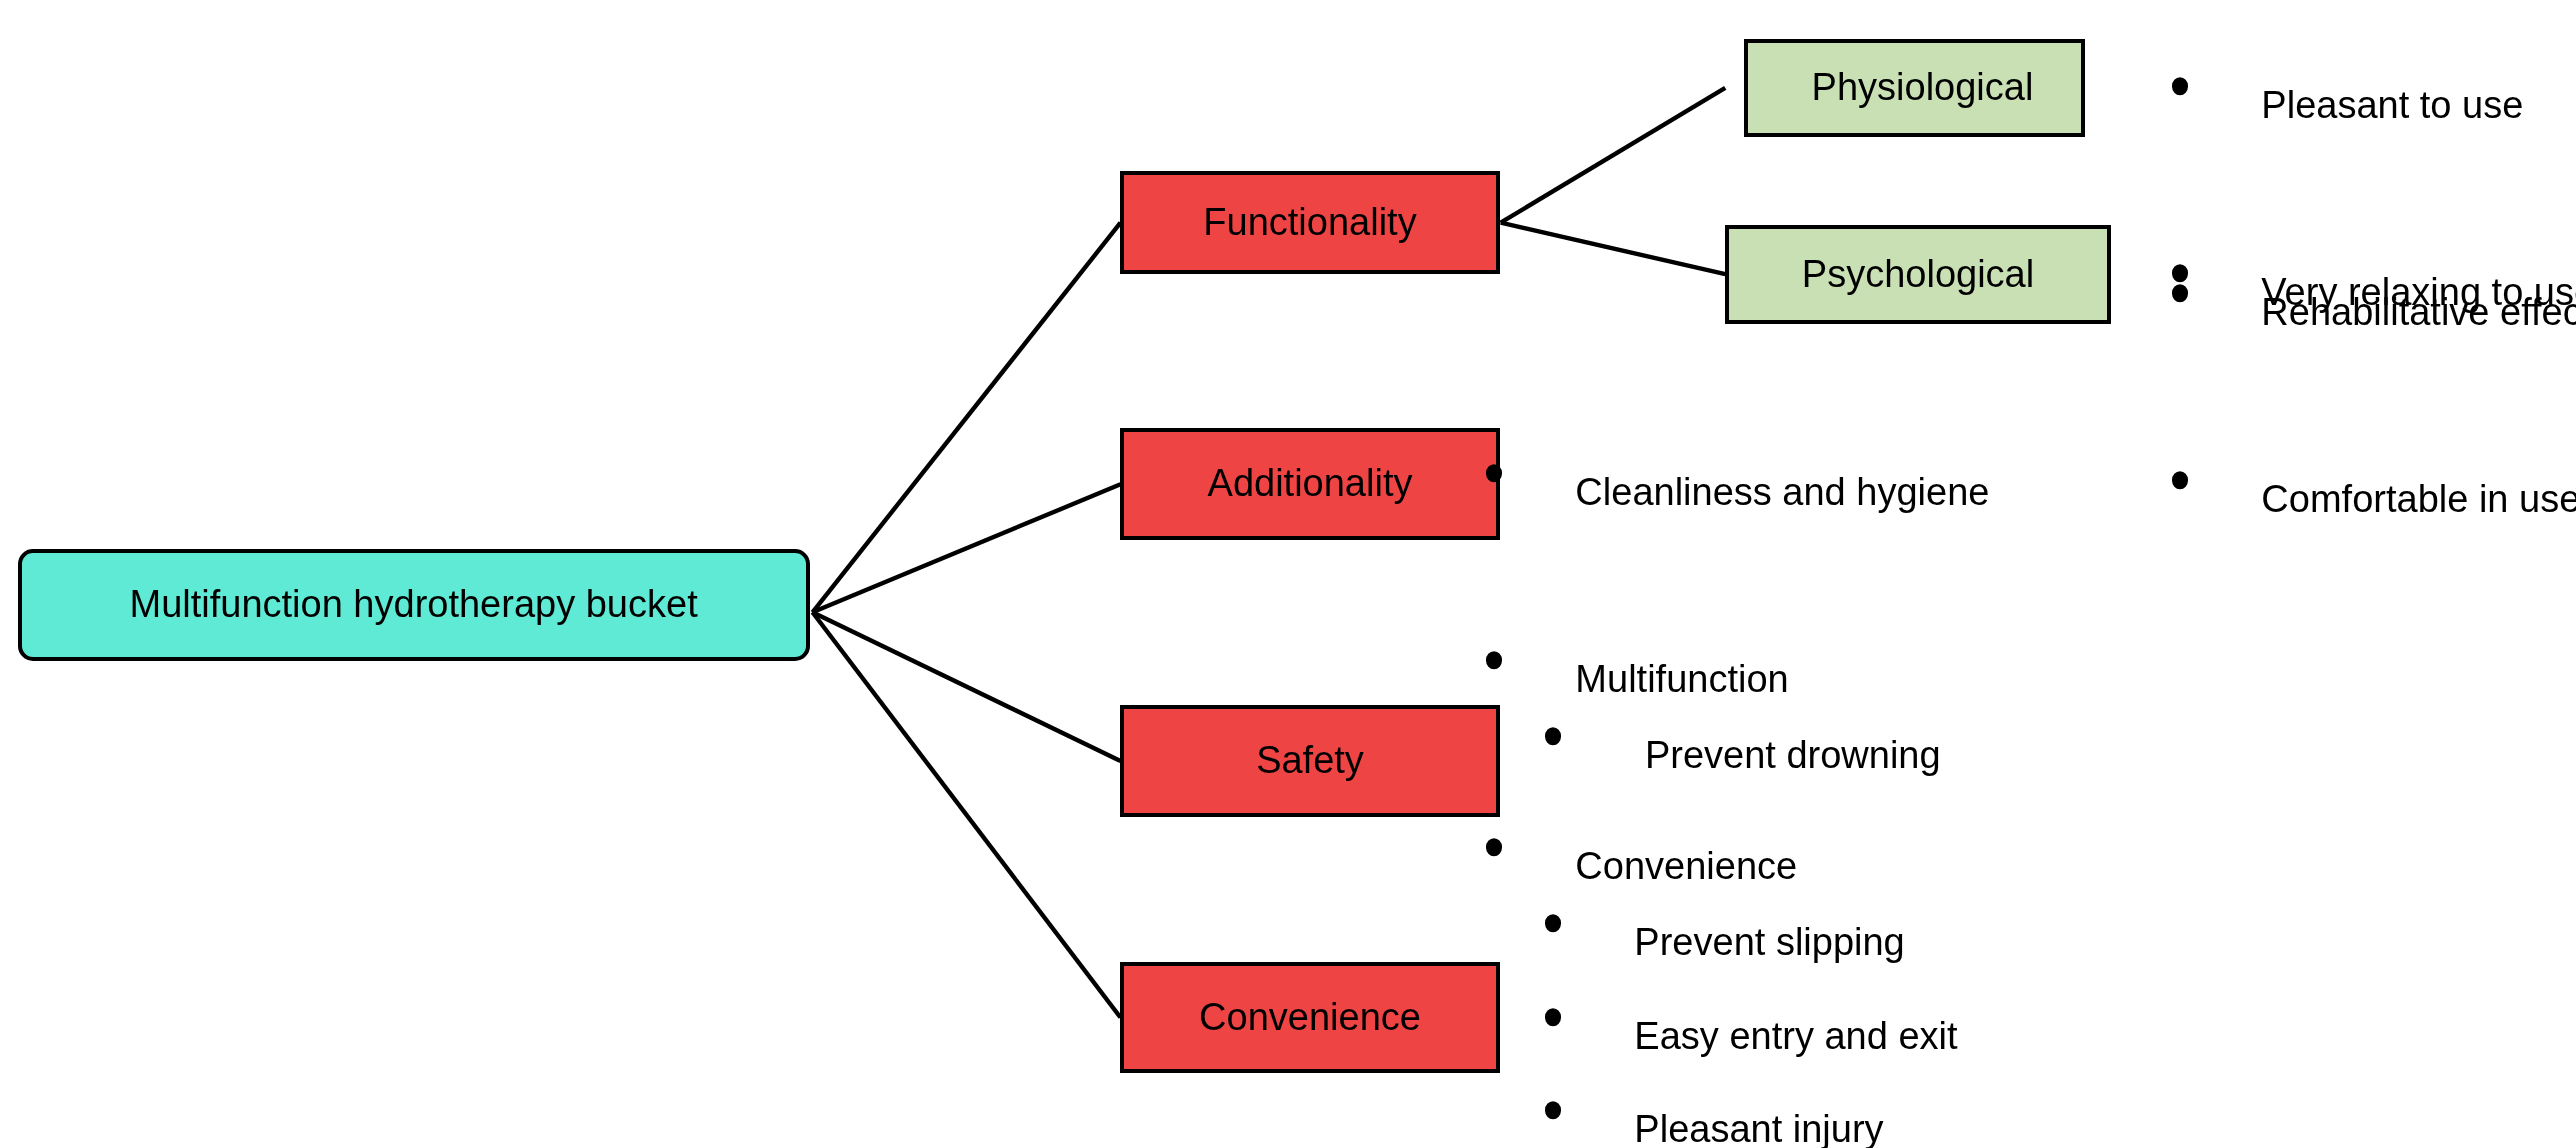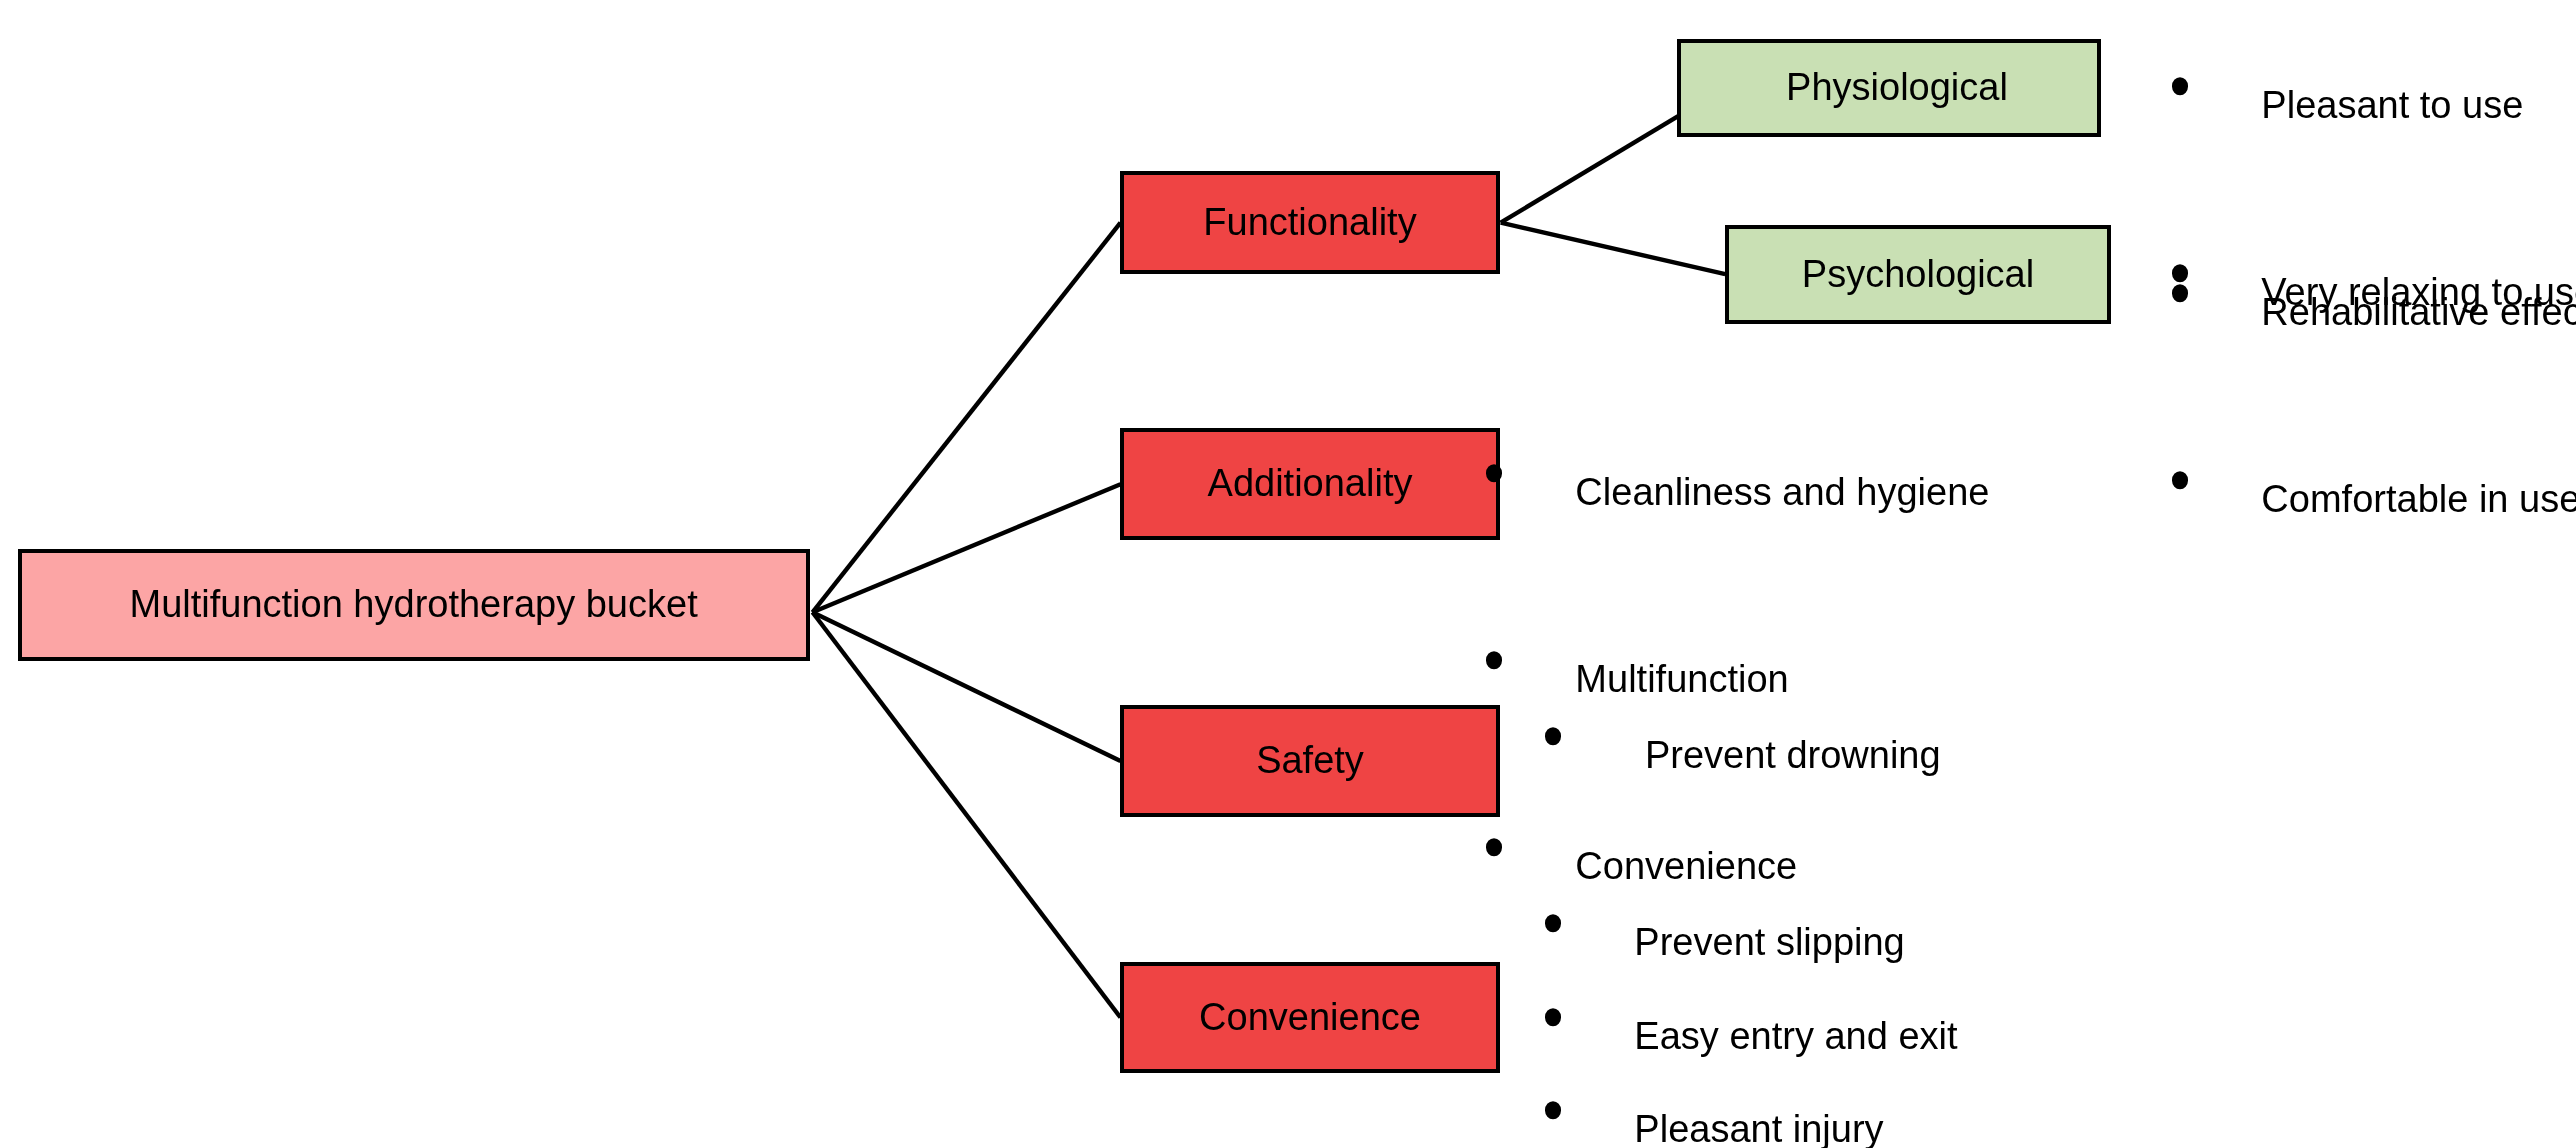--- a/index.html
+++ b/index.html
@@ -30,21 +30,21 @@
     border: 4.4px solid #000000;
     display: flex;
     align-items: center;
     justify-content: center;
     color: #000000;
     font-size: 38px;
     font-family: "Liberation Sans", sans-serif;
     line-height: 1.05;
     white-space: nowrap;
   }
-  .node-root   { background: #fca5a5; }
+  .node-root   { background: #5eead4; border-radius: 15px; }
   .node-level1 { background: #ef4444; }
   .node-level2 { background: #c9e0b4; }
 
   .bullet-group {
     position: absolute;
   }
   .bullet-item {
     position: relative;
     display: block;
     color: #000000;
@@ -97,21 +97,21 @@
   </div>
 
   <div class="node node-level1" style="left:1120px; top:962px; width:380px; height:111px;">
     <span>Convenience</span>
   </div>
 
   <div class="node node-level1" style="left:1120px; top:705px; width:380px; height:112px;">
     <span>Safety</span>
   </div>
 
-  <div class="node node-level2" style="left:1677px; top:39px; width:424px; height:98px;padding-left:16px;">
+  <div class="node node-level2" style="left:1744px; top:39px; width:341px; height:98px;padding-left:16px;">
     <span>Physiological</span>
   </div>
 
   <div class="node node-level2" style="left:1725px; top:225px; width:386px; height:99px;">
     <span>Psychological</span>
   </div>
 
   <div class="bullet-group" style="left:2172px; top:10px;">
     <span class="bullet-item" style="margin-bottom:35px;">
       <span class="bullet-dot"></span>

